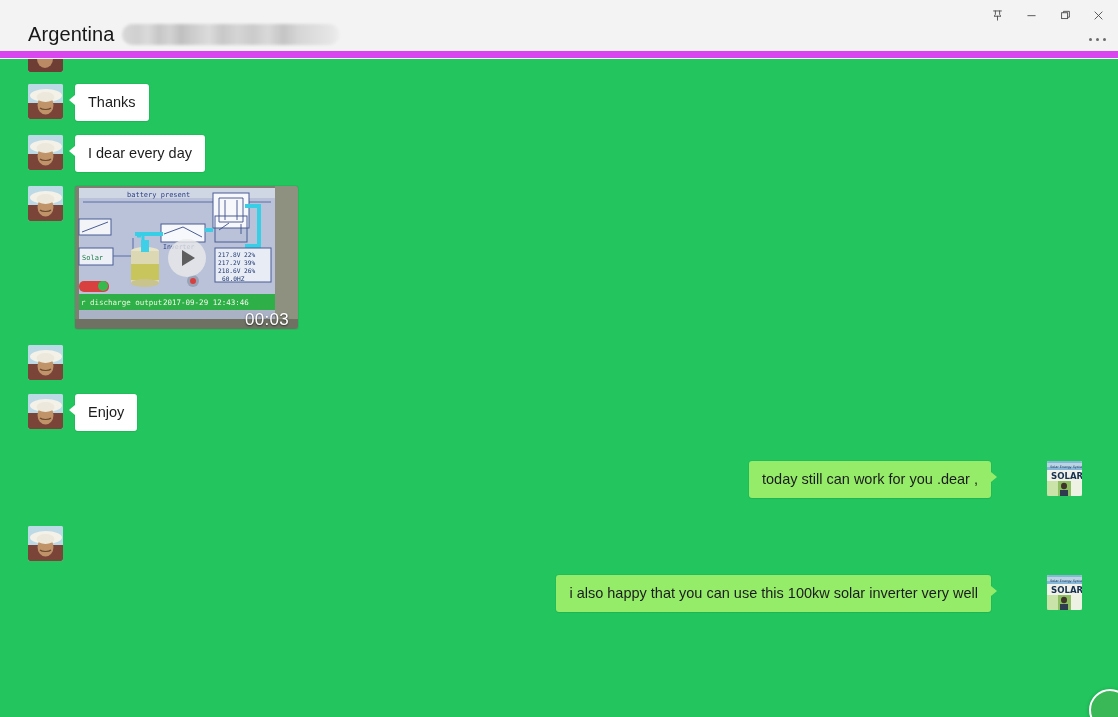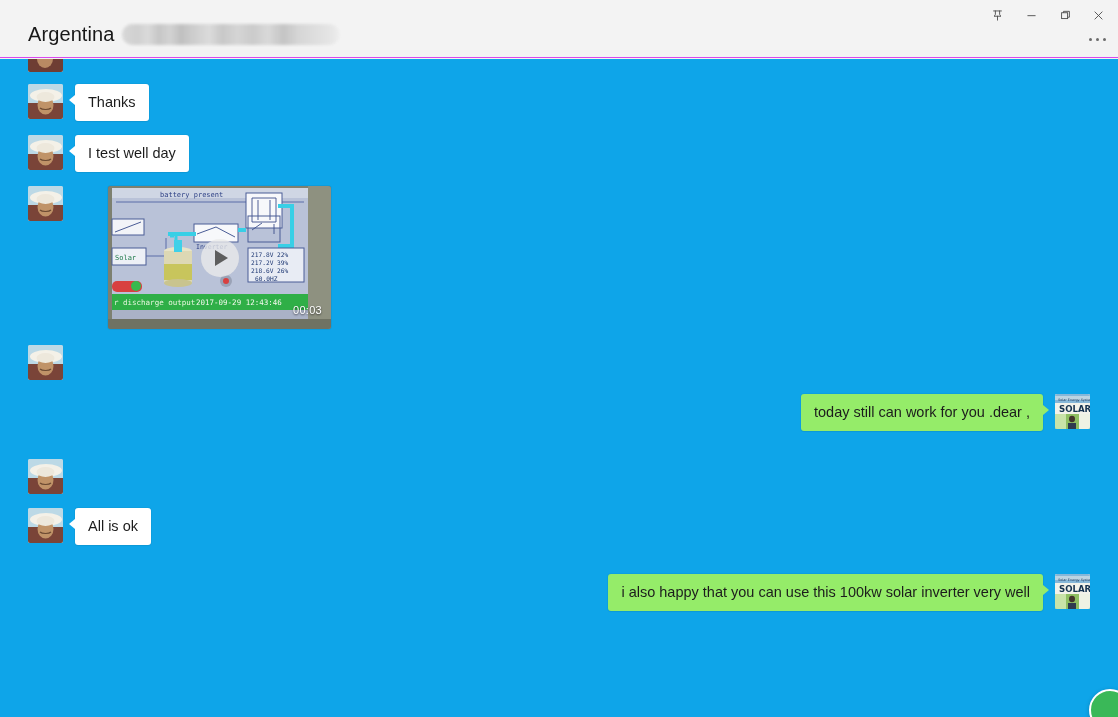--- a/index.html
+++ b/index.html
@@ -28,21 +28,21 @@
   }
   .ghost-edge.a { left: 476px; width: 290px; }
   .ghost-edge.b { left: 836px; width: 282px; }
 
   
   .titlebar {
     position: absolute;
     top: 0; left: 0;
     width: 1118px; height: 58px;
     background: #f3f3f3;
-    border-bottom: 1px solid #d946ef;
+    border-bottom: 7px solid #d946ef;
   }
 
   .chat-title-wrap {
     position: absolute;
     left: 28px; top: 21px;
     display: flex;
     align-items: center;
     gap: 7px;
   }
   .chat-title {
@@ -93,32 +93,32 @@
     background: #6b6b6b;
     border-radius: 50%;
     display: block;
   }
 
   
   .msg-list {
     position: absolute;
     top: 59px; left: 0;
     width: 1118px; height: 658px;
-    background: #0ea5e9;
-    overflow: hidden;
-    padding: 0 0 0 0;
+    background: #22c55e;
+    overflow: hidden;
+    padding: 0 8px 0 0;
   }
 
   .row {
     display: flex;
     align-items: flex-start;
     padding: 0 28px 0 28px;
     margin-bottom: 14px;
   }
-  .row.out { justify-content: flex-end; }
+  .row.out { justify-content: flex-end; gap: 44px; }
 
   .avatar {
     width: 35px; height: 35px;
     flex: 0 0 35px;
     border-radius: 2px;
     overflow: hidden;
     background: #bcd3dd;
     position: relative;
   }
   .avatar svg { display: block; width: 35px; height: 35px; }
@@ -181,23 +181,23 @@
   .play-badge::after {
     content: "";
     width: 0; height: 0;
     margin-left: 3px;
     border-top: 8px solid transparent;
     border-bottom: 8px solid transparent;
     border-left: 13px solid #5e5e5e;
   }
   .video-dur {
     position: absolute;
-    right: 9px; bottom: 12px;
+    right: 9px; bottom: 2px;
     color: #ffffff;
-    font-size: 11px;
+    font-size: 17px;
     line-height: 14px;
     text-shadow: 0 1px 2px rgba(0,0,0,0.65);
     letter-spacing: .3px;
   }
 
   
   .float-badge {
     position: absolute;
     right: -13px; bottom: -14px;
     width: 42px; height: 42px;
@@ -296,24 +296,24 @@
       <div class="avatar">
         <svg viewBox="0 0 35 35" xmlns="http://www.w3.org/2000/svg">
           <rect width="35" height="35" fill="#bcd9e6"></rect>
           <path d="M0 19h35v16H0z" fill="#7a4438"></path>
           <ellipse cx="18" cy="11.5" rx="16" ry="6.5" fill="#f4f1e8"></ellipse>
           <ellipse cx="17.5" cy="21" rx="8" ry="9.5" fill="#c09368"></ellipse>
           <ellipse cx="17.5" cy="13" rx="9" ry="5" fill="#ede8dc"></ellipse>
           <path d="M12 24c2 2 9 2 11 0" stroke="#6b4a33" stroke-width="1.2" fill="none"></path>
         </svg>
       </div>
-      <div class="bubble">I test well day</div>
-    </div>
-
-    <div class="row" style="margin-bottom:16px;gap:33px;">
+      <div class="bubble">I dear every day</div>
+    </div>
+
+    <div class="row" style="margin-bottom:16px;">
       <div class="avatar">
         <svg viewBox="0 0 35 35" xmlns="http://www.w3.org/2000/svg">
           <rect width="35" height="35" fill="#bcd9e6"></rect>
           <path d="M0 19h35v16H0z" fill="#7a4438"></path>
           <ellipse cx="18" cy="11.5" rx="16" ry="6.5" fill="#f4f1e8"></ellipse>
           <ellipse cx="17.5" cy="21" rx="8" ry="9.5" fill="#c09368"></ellipse>
           <ellipse cx="17.5" cy="13" rx="9" ry="5" fill="#ede8dc"></ellipse>
           <path d="M12 24c2 2 9 2 11 0" stroke="#6b4a33" stroke-width="1.2" fill="none"></path>
         </svg>
       </div>
@@ -382,20 +382,33 @@
           <rect width="35" height="35" fill="#bcd9e6"></rect>
           <path d="M0 19h35v16H0z" fill="#7a4438"></path>
           <ellipse cx="18" cy="11.5" rx="16" ry="6.5" fill="#f4f1e8"></ellipse>
           <ellipse cx="17.5" cy="21" rx="8" ry="9.5" fill="#c09368"></ellipse>
           <ellipse cx="17.5" cy="13" rx="9" ry="5" fill="#ede8dc"></ellipse>
           <path d="M12 24c2 2 9 2 11 0" stroke="#6b4a33" stroke-width="1.2" fill="none"></path>
         </svg>
       </div>
     </div>
 
+    <div class="row" style="margin-bottom:30px;">
+      <div class="avatar">
+        <svg viewBox="0 0 35 35" xmlns="http://www.w3.org/2000/svg">
+          <rect width="35" height="35" fill="#bcd9e6"></rect>
+          <path d="M0 19h35v16H0z" fill="#7a4438"></path>
+          <ellipse cx="18" cy="11.5" rx="16" ry="6.5" fill="#f4f1e8"></ellipse>
+          <ellipse cx="17.5" cy="21" rx="8" ry="9.5" fill="#c09368"></ellipse>
+          <ellipse cx="17.5" cy="13" rx="9" ry="5" fill="#ede8dc"></ellipse>
+          <path d="M12 24c2 2 9 2 11 0" stroke="#6b4a33" stroke-width="1.2" fill="none"></path>
+        </svg>
+      </div>
+      <div class="bubble">Enjoy</div>
+    </div>
 
     <div class="row out" style="margin-bottom:28px;">
       <div class="bubble">today still can work for you .dear ,</div>
       <div class="avatar">
         <svg viewBox="0 0 35 35" xmlns="http://www.w3.org/2000/svg">
           <rect width="35" height="35" fill="#e9e9e1"></rect>
           <rect y="0" width="35" height="9" fill="#86b7d8"></rect>
           <rect y="2" width="35" height="4" fill="#bcd4e2"></rect>
           <text x="3" y="7" font-family="DejaVu Sans, sans-serif" font-size="3.4" fill="#1e3a5f">Solar Energy Systems</text>
           <rect y="9" width="35" height="11" fill="#f2f2ea"></rect>
@@ -415,33 +428,20 @@
           <rect width="35" height="35" fill="#bcd9e6"></rect>
           <path d="M0 19h35v16H0z" fill="#7a4438"></path>
           <ellipse cx="18" cy="11.5" rx="16" ry="6.5" fill="#f4f1e8"></ellipse>
           <ellipse cx="17.5" cy="21" rx="8" ry="9.5" fill="#c09368"></ellipse>
           <ellipse cx="17.5" cy="13" rx="9" ry="5" fill="#ede8dc"></ellipse>
           <path d="M12 24c2 2 9 2 11 0" stroke="#6b4a33" stroke-width="1.2" fill="none"></path>
         </svg>
       </div>
     </div>
 
-    <div class="row" style="margin-bottom:29px;">
-      <div class="avatar">
-        <svg viewBox="0 0 35 35" xmlns="http://www.w3.org/2000/svg">
-          <rect width="35" height="35" fill="#bcd9e6"></rect>
-          <path d="M0 19h35v16H0z" fill="#7a4438"></path>
-          <ellipse cx="18" cy="11.5" rx="16" ry="6.5" fill="#f4f1e8"></ellipse>
-          <ellipse cx="17.5" cy="21" rx="8" ry="9.5" fill="#c09368"></ellipse>
-          <ellipse cx="17.5" cy="13" rx="9" ry="5" fill="#ede8dc"></ellipse>
-          <path d="M12 24c2 2 9 2 11 0" stroke="#6b4a33" stroke-width="1.2" fill="none"></path>
-        </svg>
-      </div>
-      <div class="bubble">All is ok</div>
-    </div>
 
     <div class="row out" style="margin-bottom:28px;">
       <div class="bubble">i also happy that you can use this 100kw solar inverter very well</div>
       <div class="avatar">
         <svg viewBox="0 0 35 35" xmlns="http://www.w3.org/2000/svg">
           <rect width="35" height="35" fill="#e9e9e1"></rect>
           <rect y="0" width="35" height="9" fill="#86b7d8"></rect>
           <rect y="2" width="35" height="4" fill="#bcd4e2"></rect>
           <text x="3" y="7" font-family="DejaVu Sans, sans-serif" font-size="3.4" fill="#1e3a5f">Solar Energy Systems</text>
           <rect y="9" width="35" height="11" fill="#f2f2ea"></rect>

